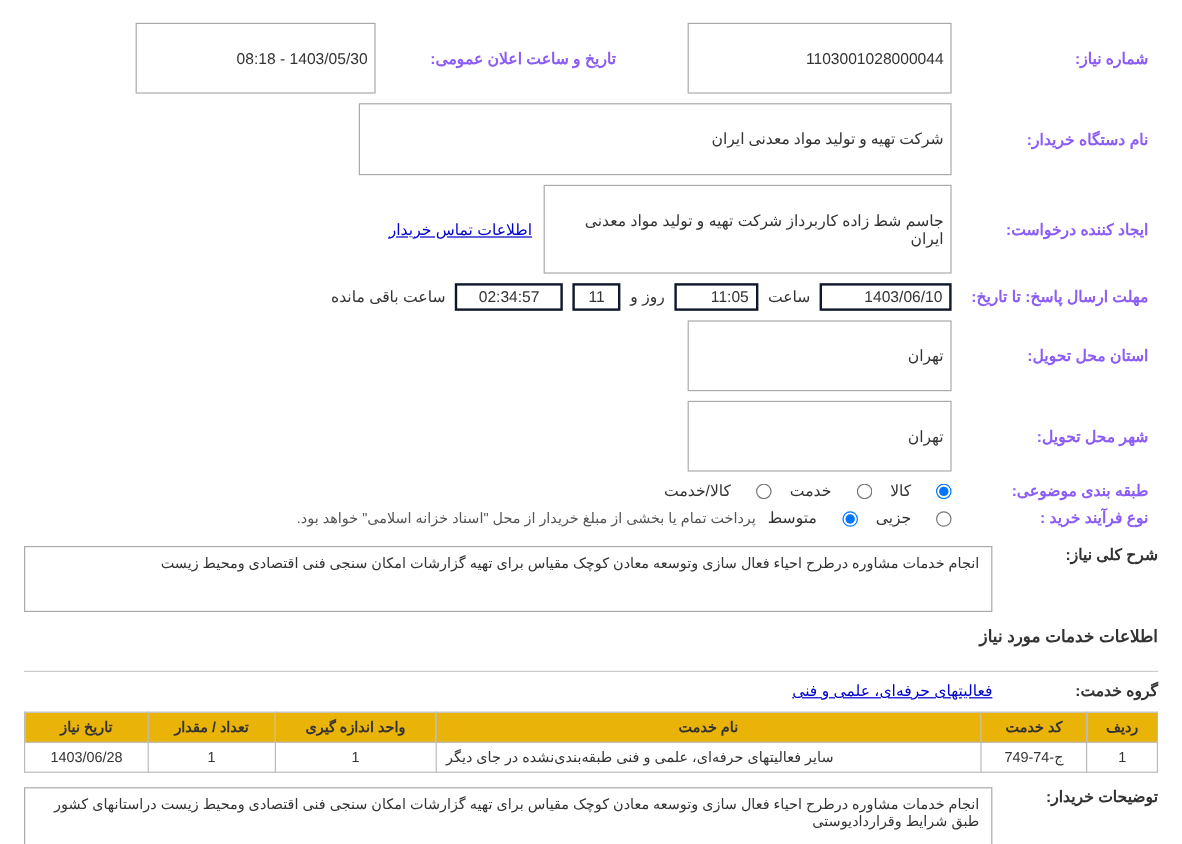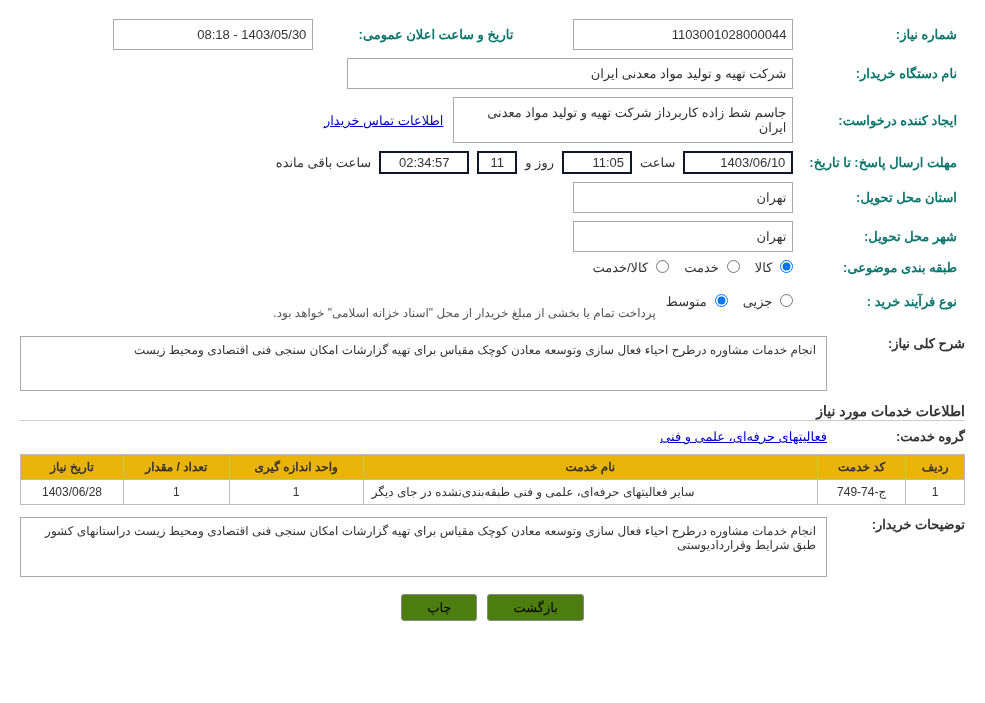--- a/index.html
+++ b/index.html
@@ -30,78 +30,78 @@
     .info-table {
       width: 100%;
       border-collapse: collapse;
       margin-bottom: 10px;
     }
     .info-table td {
       padding: 4px 8px;
       vertical-align: middle;
     }
     .label-cell {
-      color: #0f766e;
+      color: #8b5cf6;
       font-weight: bold;
       text-align: right;
       white-space: nowrap;
       width: auto;
     }
     .value-cell {
       text-align: right;
     }
     .input-box {
       border: 1px solid #aaa;
       background: #fff;
-      padding: 7px 6px;
+      padding: 21px 6px;
       min-height: 22px;
       display: inline-block;
       text-align: right;
     }
     .input-medium {
       width: 220px;
     }
     .input-large {
-      width: 446px;
+      width: 494px;
+      font-family: Liberation Serif, serif;
     }
     .link-blue {
       color: #0000cc;
       text-decoration: underline;
       cursor: pointer;
     }
     .date-box {
       border: 2px solid #0f172a;
       background: #fff;
       padding: 2px 6px;
       min-height: 22px;
       display: inline-block;
     }
     .section-title {
       font-weight: bold;
       font-size: 14px;
       color: #333;
       margin: 10px 0 6px 0;
       border-bottom: 1px solid #ccc;
-      padding-bottom: 1px;
+      padding-bottom: 21px;
     }
     .radio-group {
       display: flex;
       gap: 15px;
       align-items: center;
       direction: rtl;
     }
     .radio-item {
       display: flex;
-      align-items: flex-start;
-      gap: 8px;
+      align-items: flex-end;
+      gap: 21px;
     }
     .note-text {
       color: #555;
       font-size: 12px;
-      margin-top: 23px;
     }
     .description-box {
       border: 1px solid #aaa;
       background: #fff;
       padding: 6px 10px;
       width: 100%;
       min-height: 55px;
       text-align: right;
       direction: rtl;
       font-size: 12px;

